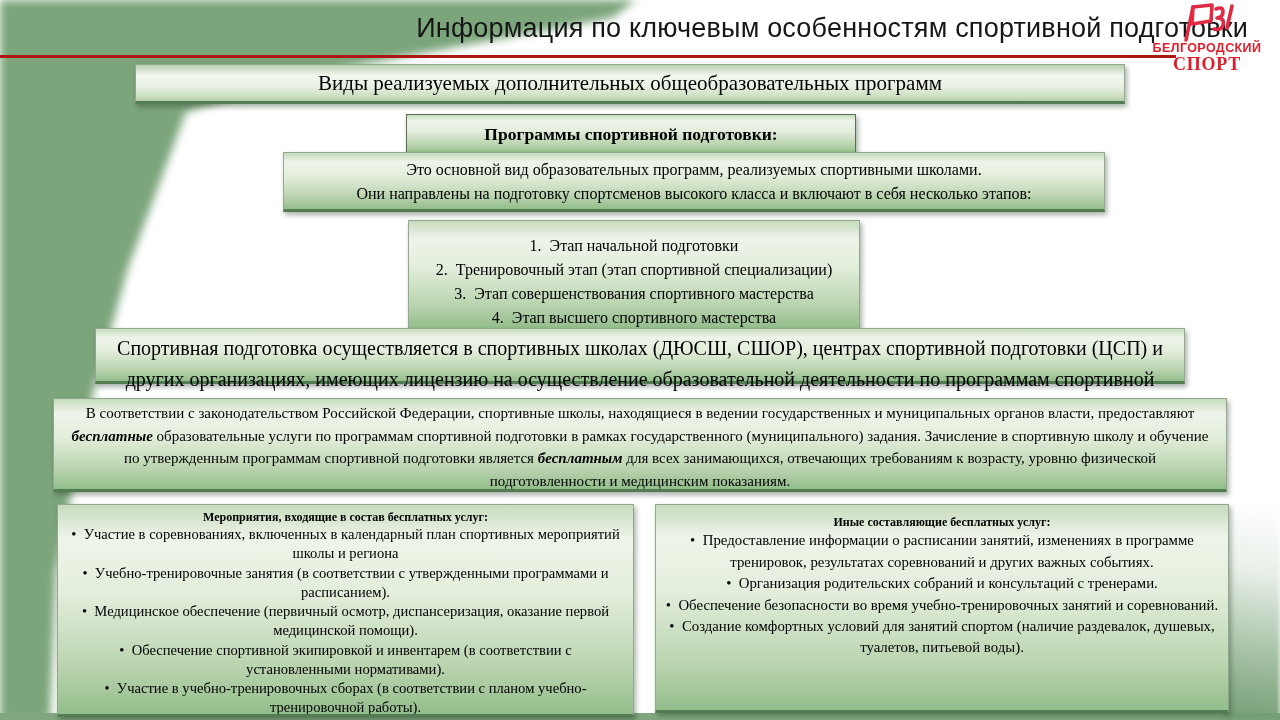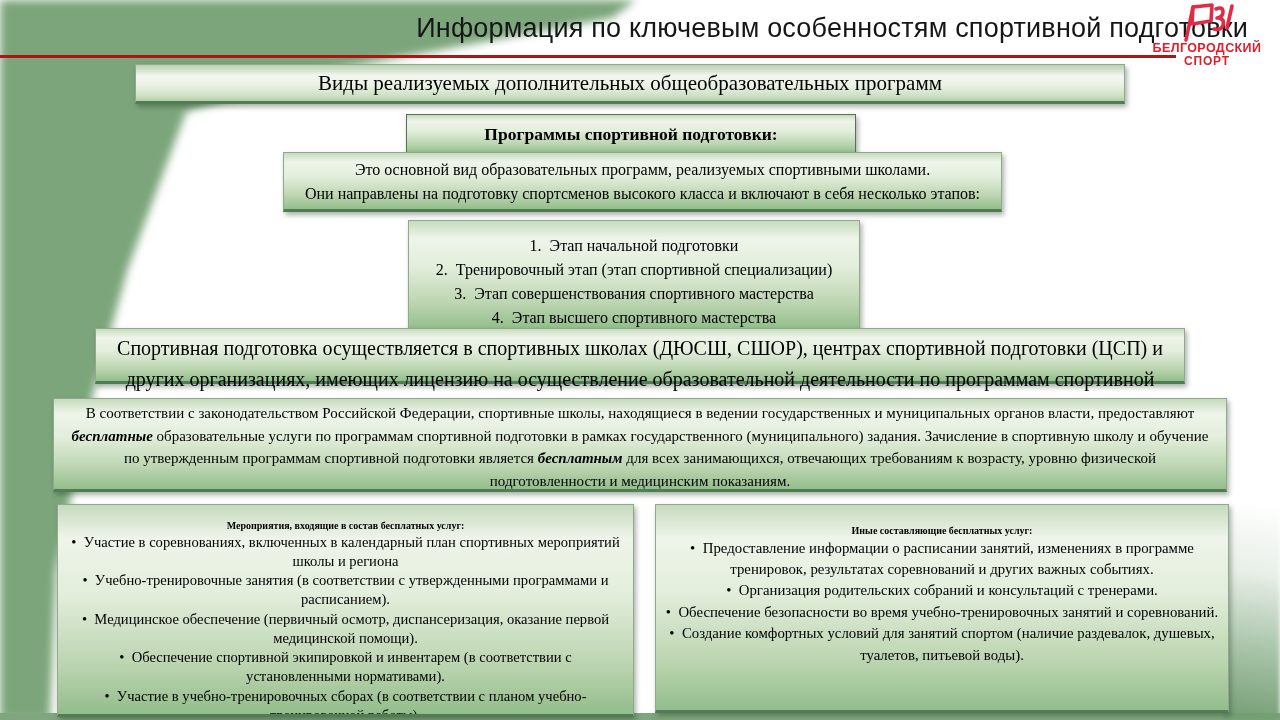--- a/index.html
+++ b/index.html
@@ -15,45 +15,45 @@
      filter:blur(2px);}
 
   
   .title{position:absolute;left:16px;top:13px;width:1232px;text-align:right;z-index:3;
      font-family:"Liberation Sans",sans-serif;font-size:27px;font-weight:400;color:#161616;letter-spacing:.2px;}
   .red-line{position:absolute;left:0;top:55px;width:1176px;height:3px;background:#ab1713;z-index:2;}
   .logo{position:absolute;right:8px;top:2px;width:130px;z-index:3;text-align:center;
      font-family:"Liberation Sans",sans-serif;color:#e11d2b;}
   .logo .flag{display:block;margin:0 auto;}
   .logo .l1{font-size:12.5px;font-weight:bold;letter-spacing:.4px;line-height:1.05;}
-  .logo .l2{font-size:12px;font-weight:bold;letter-spacing:.8px;line-height:1.05;}
+  .logo .l2{font-size:18px;font-weight:bold;letter-spacing:.8px;line-height:1.05;font-family:Liberation Serif, serif;}
 
   
   .gbox{position:absolute;z-index:2;box-sizing:border-box;text-align:center;
      background:linear-gradient(180deg,#c6dbbd 0%,#eef4e9 16%,#e3eedc 42%,#bcd5b1 76%,#93bd8b 100%);
      border:1px solid #93a78f;border-bottom:3px solid #527c54;
      box-shadow:2px 3px 5px rgba(40,60,40,.40);}
   .gbox.light{background:linear-gradient(180deg,#bad0b0 0%,#f3f7f0 30%,#e9f1e3 58%,#cde0c3 86%,#b4cda9 100%);}
   .flexc{display:flex;align-items:center;justify-content:center;}
 
   .box-kinds{left:135px;top:64px;width:990px;height:40px;font-size:21px;}
   .box-sub{left:406px;top:114px;width:450px;height:41px;font-size:17.5px;font-weight:bold;
      border:1px solid #5c6e55;border-bottom:2px solid #4d6a4c;}
-  .box-intro{left:283px;top:152px;width:719px;height:60px;font-size:16px;line-height:1.5;padding-top:5px;}
+  .box-intro{left:283px;top:152px;width:822px;height:60px;font-size:16px;line-height:1.5;padding-top:5px;}
   .box-stages{left:408px;top:220px;width:452px;height:112px;font-size:16px;padding-top:13px;}
   .box-stages ol{margin:0;padding:0;list-style:none;counter-reset:st;}
   .box-stages li{counter-increment:st;line-height:1.5;}
   .box-stages li::before{content:counter(st) ".\2002";}
   .box-license{left:95px;top:328px;width:1090px;height:56px;font-size:20px;line-height:1.55;padding:4px 4px;}
   .box-law{left:53px;top:398px;width:1174px;height:94px;font-size:15px;line-height:1.5;padding:3px 14px;}
   .box-law .hl{font-weight:bold;font-style:italic;}
 
   .box-free{left:57px;top:504px;width:577px;height:213px;font-size:14.6px;overflow:hidden;padding:3px 8px;}
   .box-other{left:655px;top:504px;width:574px;height:209px;font-size:14.8px;overflow:hidden;padding:8px 2px;}
-  .gbox h3{margin:11px 0 0;font-size:10px;line-height:1.35;}
+  .gbox h3{margin:1px 0 0;font-size:12px;line-height:1.35;}
   .bullets{margin:0;padding:0;list-style:none;}
   .box-free .bullets li{line-height:1.32;}
   .box-other .bullets li{line-height:1.45;}
   .bullets li::before{content:"\2022\2002";}
 </style>
 </head>
 <body>
 
 <div class="slide">
 

